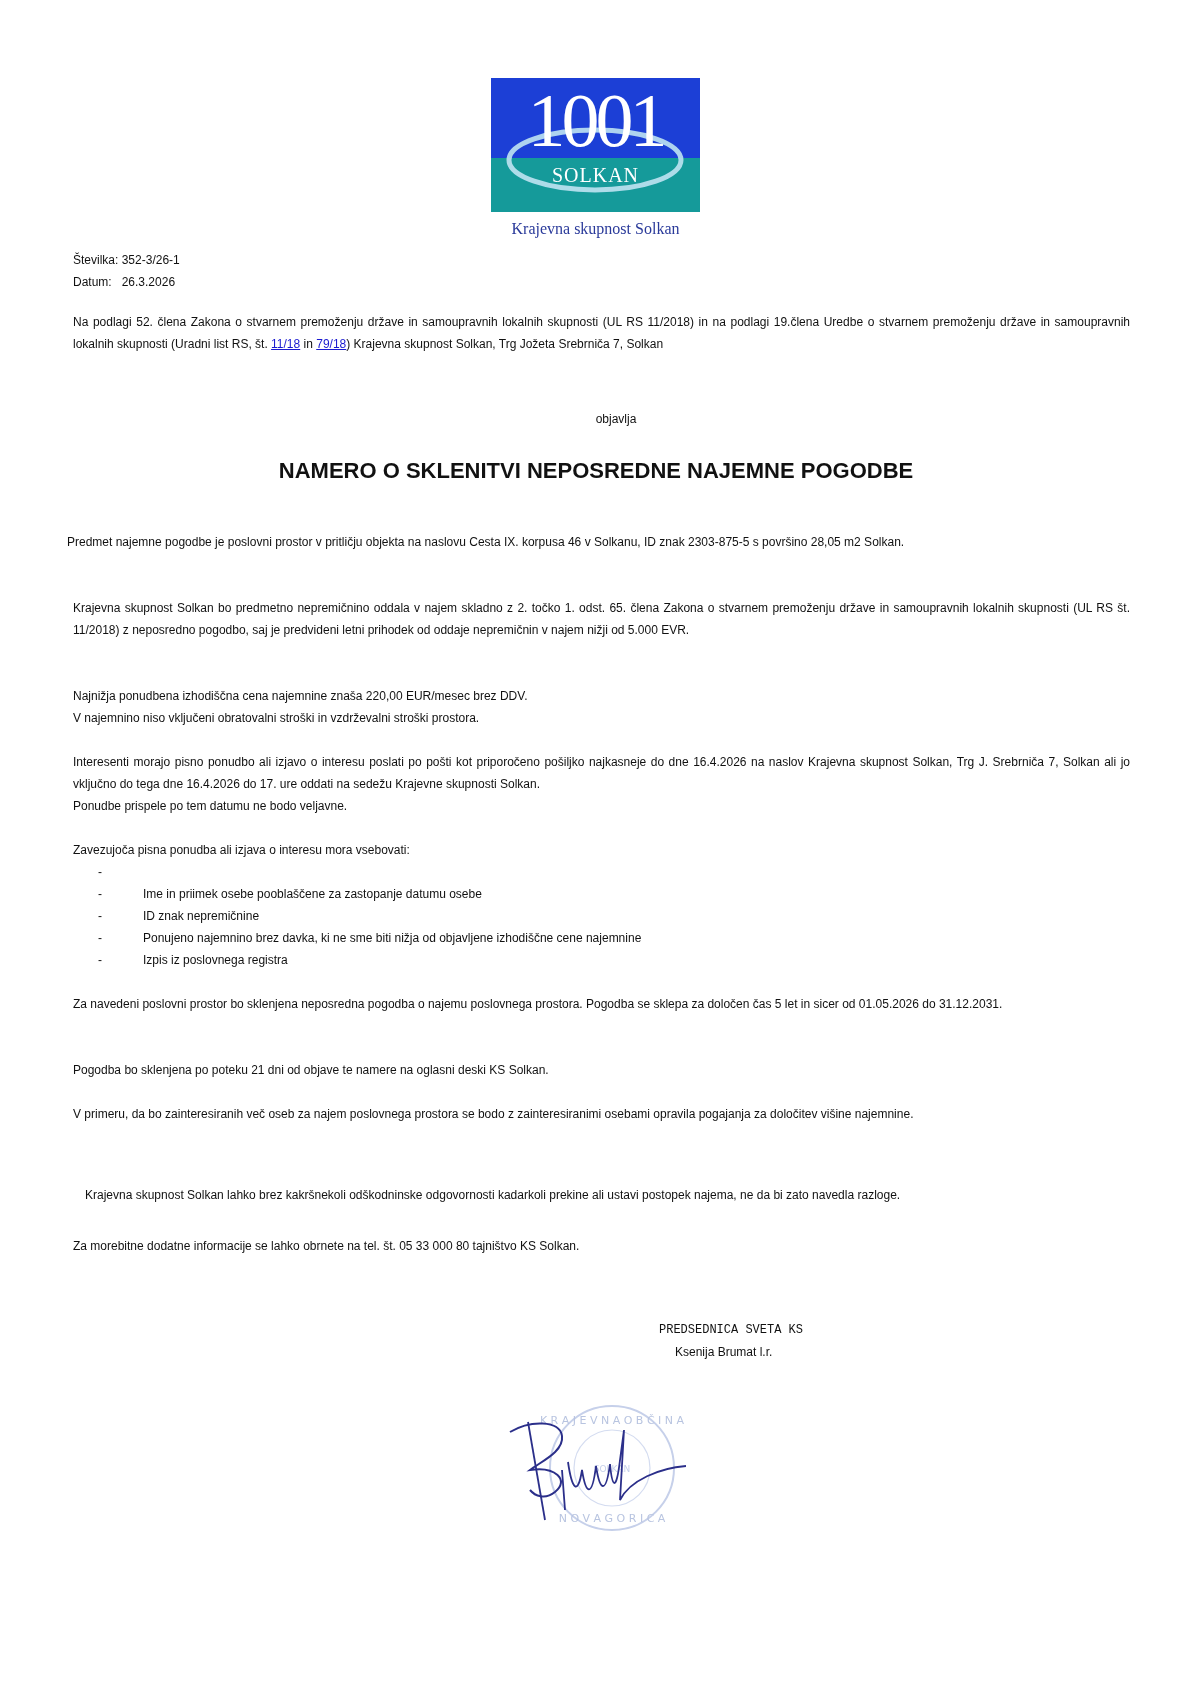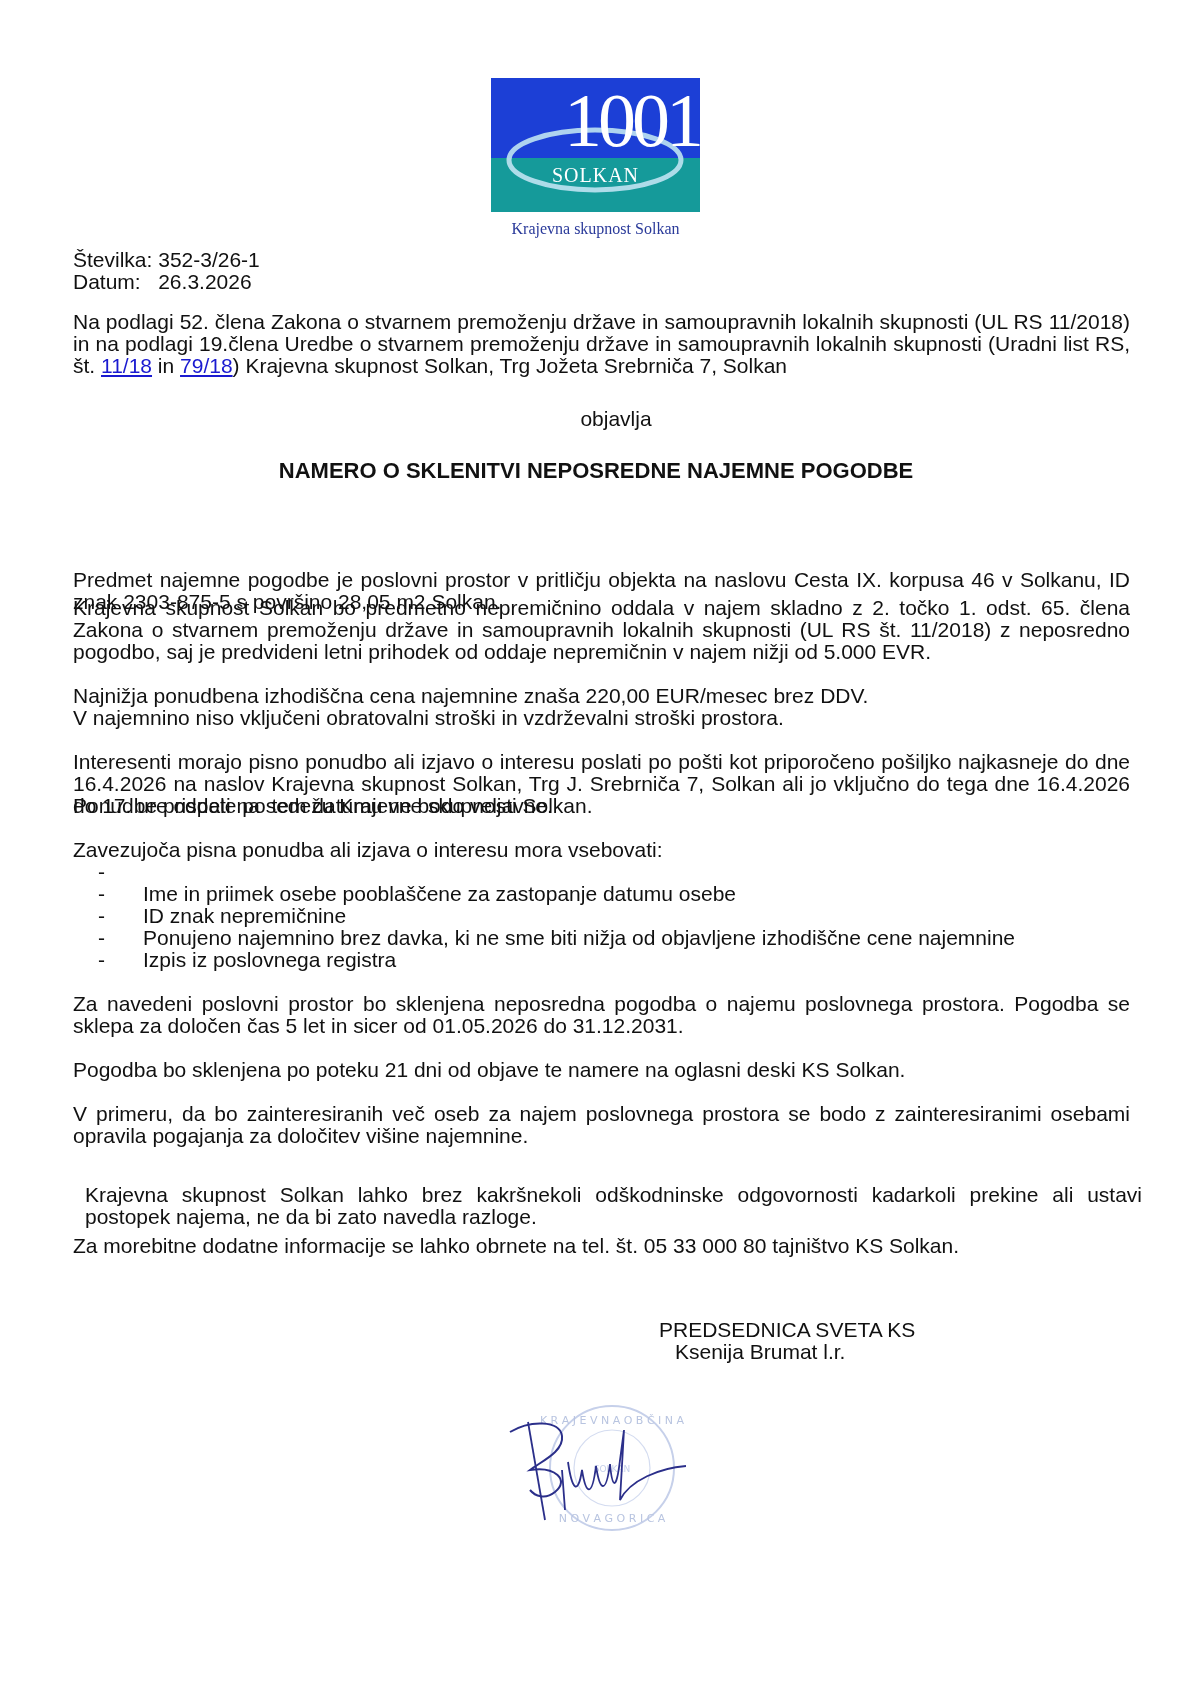--- a/index.html
+++ b/index.html
@@ -1,24 +1,24 @@
 <!DOCTYPE html>
 <html><head>
 <meta charset="utf-8">
 <style>
   html, body { margin:0; padding:0; background:#ffffff; }
   body { width:1192px; height:1684px; position:relative; overflow:hidden;
          font-family:"Liberation Sans", "DejaVu Sans", sans-serif; color:#111; }
   .abs { position:absolute; }
-  .txt { font-size:21px; line-height:22px; }
+  .txt { font-size:12px; line-height:22px; }
   .just { text-align:justify; }
   .logo { left:491px; top:78px; width:209px; height:134px; overflow:hidden; }
   .logo .top { position:absolute; left:0; top:0; width:100%; height:80px; background:#1c3fd6; }
   .logo .bot { position:absolute; left:0; top:80px; width:100%; height:54px; background:#159a9a; }
-  .logo .num { position:absolute; left:0; width:100%; top:2px; text-align:right;
+  .logo .num { position:absolute; left:0; width:100%; top:2px; text-align:center;
                font-family:"Liberation Serif", "DejaVu Serif", serif; font-size:76px; line-height:80px;
                color:#ffffff; letter-spacing:-4px; }
   .logo .city { position:absolute; left:0; width:100%; top:86px; text-align:center;
                 font-family:"Liberation Serif", "DejaVu Serif", serif; font-size:20px; color:#ffffff; letter-spacing:1px; }
   .logo svg { position:absolute; left:0; top:0; }
   .logo-sub { left:491px; top:220px; width:209px; text-align:center;
               font-family:"Liberation Serif", "DejaVu Serif", serif; font-size:16px; color:#2a3a9a; }
   a.lnk { color:#1a1ad0; text-decoration:underline;margin-top:47px; }
   .title { left:0; width:1192px; top:458px; text-align:center; font-weight:bold; font-size:22px; }
   .center { left:0; width:1192px; text-align:center;padding-left:20px; }
@@ -44,21 +44,21 @@
 <div class="abs txt" style="left:73px; top:271px; white-space:pre;">Datum:   26.3.2026</div>
 
 <div class="abs txt just" style="left:73px; top:311px; width:1057px;">
   <span>Na podlagi 52. člena Zakona o stvarnem premoženju države in samoupravnih lokalnih skupnosti (UL RS 11/2018)  in na podlagi 19.člena Uredbe o stvarnem premoženju države in samoupravnih lokalnih skupnosti (Uradni list RS, št. </span><a class="lnk" href="#">11/18</a><span> in </span><a class="lnk" href="#">79/18</a><span>) Krajevna skupnost Solkan, Trg Jožeta Srebrniča 7, Solkan</span>
 </div>
 
 <div class="abs txt center" style="top:408px;">objavlja</div>
 
 <div class="abs title">NAMERO O SKLENITVI NEPOSREDNE NAJEMNE POGODBE</div>
 
-<div class="abs txt just" style="left:73px; top:531px; width:1057px;margin-top:38px;">Predmet najemne pogodbe je poslovni prostor v pritličju objekta  na  naslovu Cesta IX. korpusa 46  v Solkanu, ID znak 2303-875-5  s površino 28,05  m2  Solkan.</div>
+<div class="abs txt just" style="left:67px; top:531px; width:1057px;">Predmet najemne pogodbe je poslovni prostor v pritličju objekta  na  naslovu Cesta IX. korpusa 46  v Solkanu, ID znak 2303-875-5  s površino 28,05  m2  Solkan.</div>
 
 <div class="abs txt just" style="left:73px; top:597px; width:1057px;">Krajevna skupnost Solkan bo predmetno nepremičnino oddala v najem skladno z 2. točko 1. odst. 65. člena Zakona o stvarnem premoženju države in samoupravnih lokalnih skupnosti (UL RS št. 11/2018) z neposredno pogodbo, saj je predvideni letni prihodek od oddaje nepremičnin v najem nižji od 5.000 EVR.</div>
 
 <div class="abs txt" style="left:73px; top:685px;">Najnižja ponudbena izhodiščna cena najemnine znaša 220,00 EUR/mesec brez DDV.</div>
 <div class="abs txt" style="left:73px; top:707px;">V najemnino niso vključeni obratovalni stroški in vzdrževalni stroški prostora.</div>
 
 <div class="abs txt just" style="left:73px; top:751px; width:1057px;">Interesenti morajo pisno ponudbo ali izjavo o interesu poslati po pošti kot priporočeno pošiljko najkasneje do dne 16.4.2026  na naslov Krajevna skupnost Solkan, Trg J. Srebrniča 7, Solkan ali jo vključno do tega dne 16.4.2026 do 17. ure oddati na sedežu Krajevne skupnosti Solkan.</div>
 <div class="abs txt" style="left:73px; top:795px;text-align:right;">Ponudbe prispele po tem datumu ne bodo veljavne.</div>
 
 <div class="abs txt" style="left:73px; top:839px;">Zavezujoča pisna ponudba ali izjava o interesu mora vsebovati:</div>
@@ -73,21 +73,21 @@
 <div class="abs txt just" style="left:73px; top:993px; width:1057px;">Za navedeni poslovni prostor bo sklenjena neposredna pogodba o najemu poslovnega prostora. Pogodba se sklepa za določen čas 5 let  in sicer od 01.05.2026 do 31.12.2031.</div>
 
 <div class="abs txt" style="left:73px; top:1059px;">Pogodba bo sklenjena po poteku 21 dni od objave te namere na oglasni deski KS Solkan.</div>
 
 <div class="abs txt just" style="left:73px; top:1103px; width:1057px;">V primeru, da bo zainteresiranih več oseb za najem poslovnega prostora se bodo z zainteresiranimi osebami opravila pogajanja za določitev višine najemnine.</div>
 
 <div class="abs txt just" style="left:73px; top:1184px; width:1057px;margin-left:12px;">Krajevna skupnost Solkan lahko brez kakršnekoli odškodninske odgovornosti kadarkoli prekine ali ustavi postopek najema, ne da bi zato navedla razloge.</div>
 
 <div class="abs txt" style="left:73px; top:1235px;">Za morebitne dodatne informacije se lahko obrnete na tel. št. 05 33 000 80 tajništvo KS Solkan.</div>
 
-<div class="abs txt" style="left:659px; top:1319px;">PREDSEDNICA SVETA KS</div>
+<div class="abs txt" style="left:659px; top:1319px;font-family:Liberation Mono, monospace;">PREDSEDNICA SVETA KS</div>
 <div class="abs txt" style="left:675px; top:1341px;">Ksenija Brumat l.r.</div>
 
 <div class="abs" style="left:500px; top:1400px; width:200px; height:150px;">
   <svg width="200" height="150" viewBox="0 0 200 150">
     <circle cx="112" cy="68" r="62" fill="none" stroke="#c6d0ea" stroke-width="2"></circle>
     <circle cx="112" cy="68" r="38" fill="none" stroke="#d4dcf0" stroke-width="1.2"></circle>
     <text x="112" y="24" text-anchor="middle" font-size="11" fill="#b8c4e0" font-family="DejaVu Sans, sans-serif">K R A J E V N A  O B Č I N A</text>
     <text x="112" y="72" text-anchor="middle" font-size="9" fill="#c6d0ea" font-family="DejaVu Sans, sans-serif">SOLKAN</text>
     <text x="112" y="122" text-anchor="middle" font-size="11" fill="#b8c4e0" font-family="DejaVu Sans, sans-serif">N O V A  G O R I C A</text>
   </svg>

